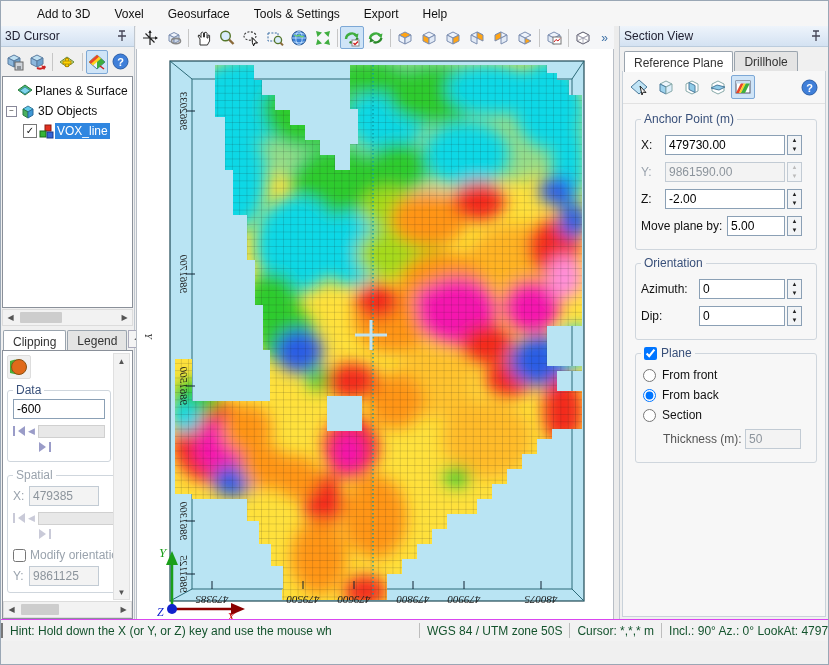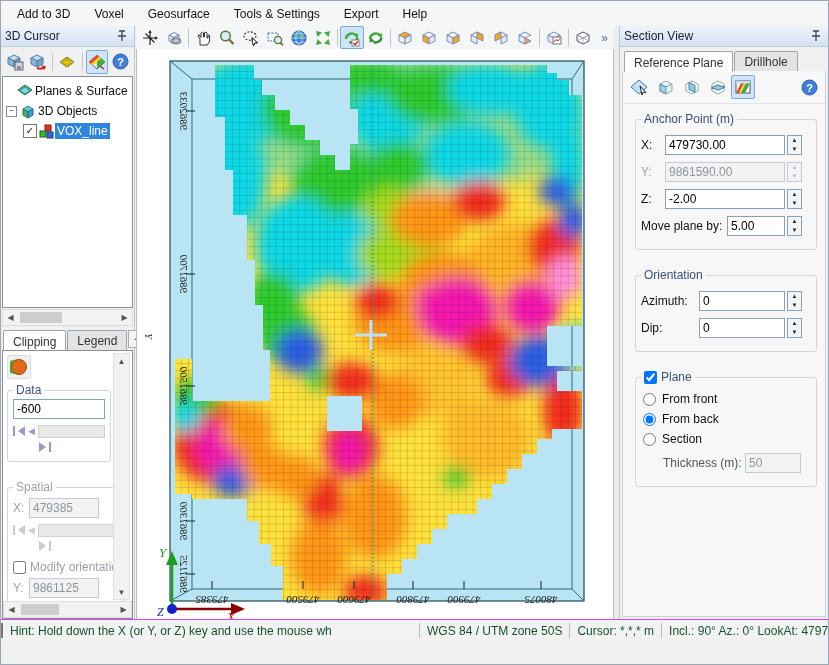--- a/index.html
+++ b/index.html
@@ -1,21 +1,21 @@
 <!DOCTYPE html>
 <html><head>
 <meta charset="utf-8">
 <style>
   html,body{margin:0;padding:0;background:#dcdcdc;}
   .window{position:relative;width:829px;height:665px;background:#f0f0f0;
     font-family:"Liberation Sans",sans-serif;font-size:12px;color:#111;overflow:hidden;
     border:1px solid #9aa7b5;box-sizing:border-box;}
   
   .menubar{position:absolute;top:0;left:0;right:0;height:25px;background:#f6f6f6;
-    border-bottom:1px solid #e3e3e3;display:flex;align-items:center;padding-left:4px;}
+    border-bottom:1px solid #e3e3e3;display:flex;align-items:center;padding-left:24px;}
   .menu-item{padding:4px 12px;cursor:default;}
   
   .left-panel{position:absolute;top:25px;left:0;width:133px;bottom:45px;background:#f0f0f0;
     border-right:1px solid #c0c7cf;display:flex;flex-direction:column;}
   .panel-title{height:20px;background:linear-gradient(#eef4fb,#d4e2f2);border-bottom:1px solid #bcd;
     display:flex;align-items:center;padding:0 4px;color:#223;}
   .panel-title .t{flex:1;overflow:hidden;white-space:nowrap;}
   .pinbtn{width:16px;height:16px;display:flex;align-items:center;justify-content:center;}
   .mgr-toolbar{height:27px;display:flex;align-items:center;padding:1px 2px;gap:1px;background:#f0f0f0;}
   .tbtn{width:24px;height:22px;display:flex;align-items:center;justify-content:center;border:1px solid transparent;border-radius:2px;}
@@ -42,21 +42,21 @@
   .tabrow{height:23px;display:flex;align-items:flex-end;padding-left:2px;background:#f0f0f0;}
   .tab{border:1px solid #9aa4ae;border-bottom:none;background:#e4e4e4;padding:3px 9px 2px;
     border-radius:2px 2px 0 0;margin-right:1px;color:#333;}
   .tab.active{background:#fff;position:relative;top:1px;padding-top:4px;}
   .tab-arrows{margin-left:auto;display:flex;margin-bottom:2px;}
   .tab-arrow{width:15px;height:16px;border:1px solid #aab;background:#f4f4f4;font-size:7px;color:#444;
     display:flex;align-items:center;justify-content:center;}
   .clip-body{flex:1;background:#fff;border:1px solid #8a9099;margin:0 1px;position:relative;
     padding:4px 4px 0 4px;box-sizing:border-box;overflow:hidden;}
   .clip-inner{width:102px;}
-  fieldset{border:1px solid #cfd6dd;border-radius:3px;margin:4px 0 18px 0;padding:2px 5px 6px 5px;}
+  fieldset{border:1px solid #cfd6dd;border-radius:3px;margin:4px 0 6px 0;padding:2px 5px 6px 5px;}
   legend{font-size:12px;color:#39507a;padding:0 3px;}
   fieldset.disabled legend{color:#9aa3ad;}
   .field{height:20px;border:1px solid #8ba0b5;background:#fff;padding:0 3px;font-size:12px;
     font-family:"Liberation Sans",sans-serif;box-sizing:border-box;}
   .field:disabled,.field.disabled{background:#f3f3f3;color:#8c949c;border-color:#c2cbd4;}
   .slider-rows{margin-top:4px;}
   .srow{display:flex;align-items:center;height:16px;gap:3px;}
   .tri{width:0;height:0;display:inline-block;}
   .tri.l{border-top:5px solid transparent;border-bottom:5px solid transparent;border-right:7px solid #9a9cc8;}
   .tri.r{border-top:5px solid transparent;border-bottom:5px solid transparent;border-left:7px solid #9a9cc8;}

